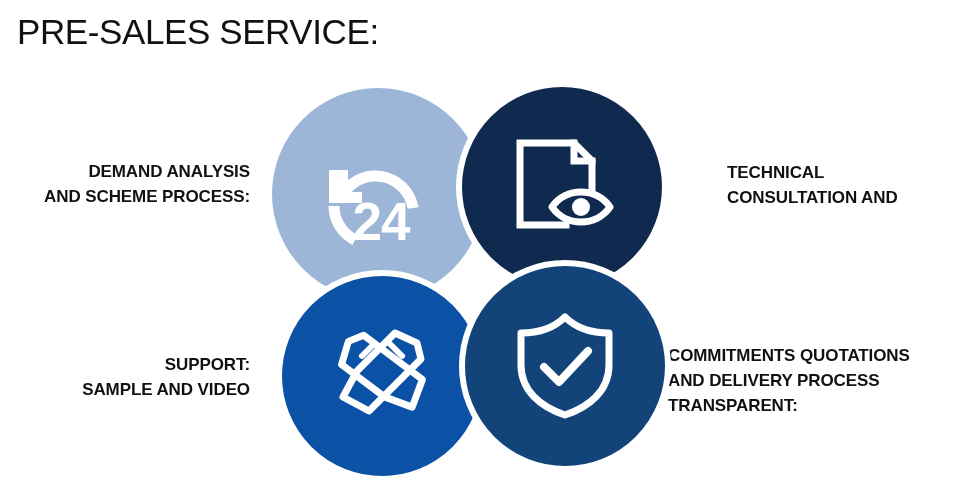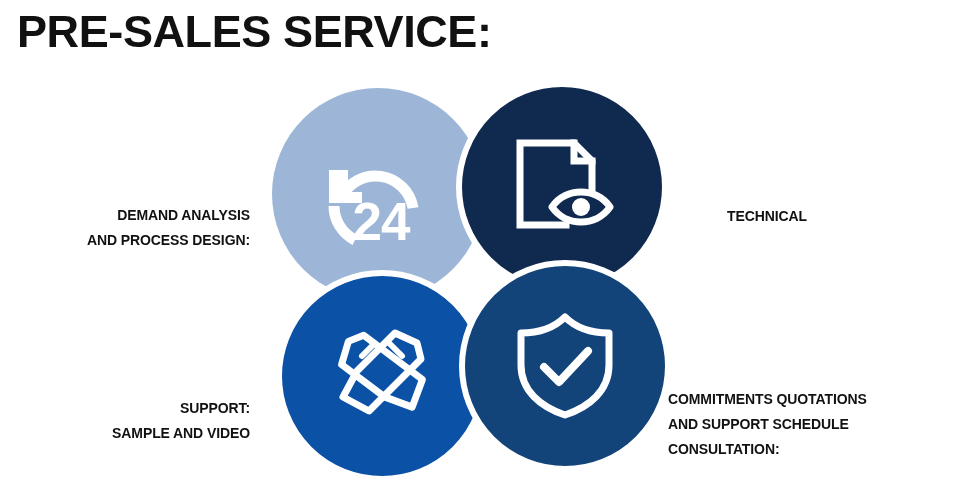--- a/index.html
+++ b/index.html
@@ -21,22 +21,22 @@
     inset: 0;
     width: 960px;
     height: 498px;
   }
 
   
   .title {
     position: absolute;
     left: 17px;
     top: 9px;
-    font-size: 45px;
-    font-weight: bold;
+    font-size: 35px;
+    font-weight: normal;
     letter-spacing: -0.4px;
     color: #111111;
     white-space: nowrap;
     line-height: 46px;
   }
 
   
   .cluster {
     position: absolute;
     left: 262px;
@@ -96,26 +96,25 @@
     justify-content: center;
     text-decoration: underline;
   }
   .icon-wrap svg {
     display: block;
   }
 
   
   .label {
     position: absolute;
-    font-size: 14px;
+    font-size: 17px;
     font-weight: bold;
     color: #111111;
     line-height: 25px;
     letter-spacing: -0.1px;
-    margin-top: 44px;
   }
   .label-left {
     text-align: right;
   }
   .label-right {
     text-align: left;
   }
 
   .label-demand {
     left: 0px;
@@ -201,31 +200,32 @@
           <path d="M52 6 C38 20 20 22 8 22 V54 C8 80 28 96 52 104 C76 96 96 80 96 54 V22 C84 22 66 20 52 6 Z" stroke="#ffffff" stroke-width="7" stroke-linejoin="round" fill="none"></path>
           <path d="M31 56 L46 71 L75 40" stroke="#ffffff" stroke-width="8" stroke-linecap="round" stroke-linejoin="round" fill="none"></path>
         </svg>
       </div>
     </div>
 
   </div>
 
   <div class="label label-left label-demand">
     <div>DEMAND ANALYSIS</div>
-    <div>AND PROCESS DESIGN:</div>
+    <div>AND SCHEME PROCESS:</div>
   </div>
 
   <div class="label label-left label-sample">
     <div>SUPPORT:</div>
     <div>SAMPLE AND VIDEO</div>
   </div>
 
   <div class="label label-right label-technical">
     <div>TECHNICAL</div>
+    <div>CONSULTATION AND</div>
   </div>
 
   <div class="label label-right label-transparent">
     <div>COMMITMENTS QUOTATIONS</div>
-    <div>AND SUPPORT SCHEDULE</div>
-    <div>CONSULTATION:</div>
+    <div>AND DELIVERY PROCESS</div>
+    <div>TRANSPARENT:</div>
   </div>
 
 </div>
 
 </body></html>

